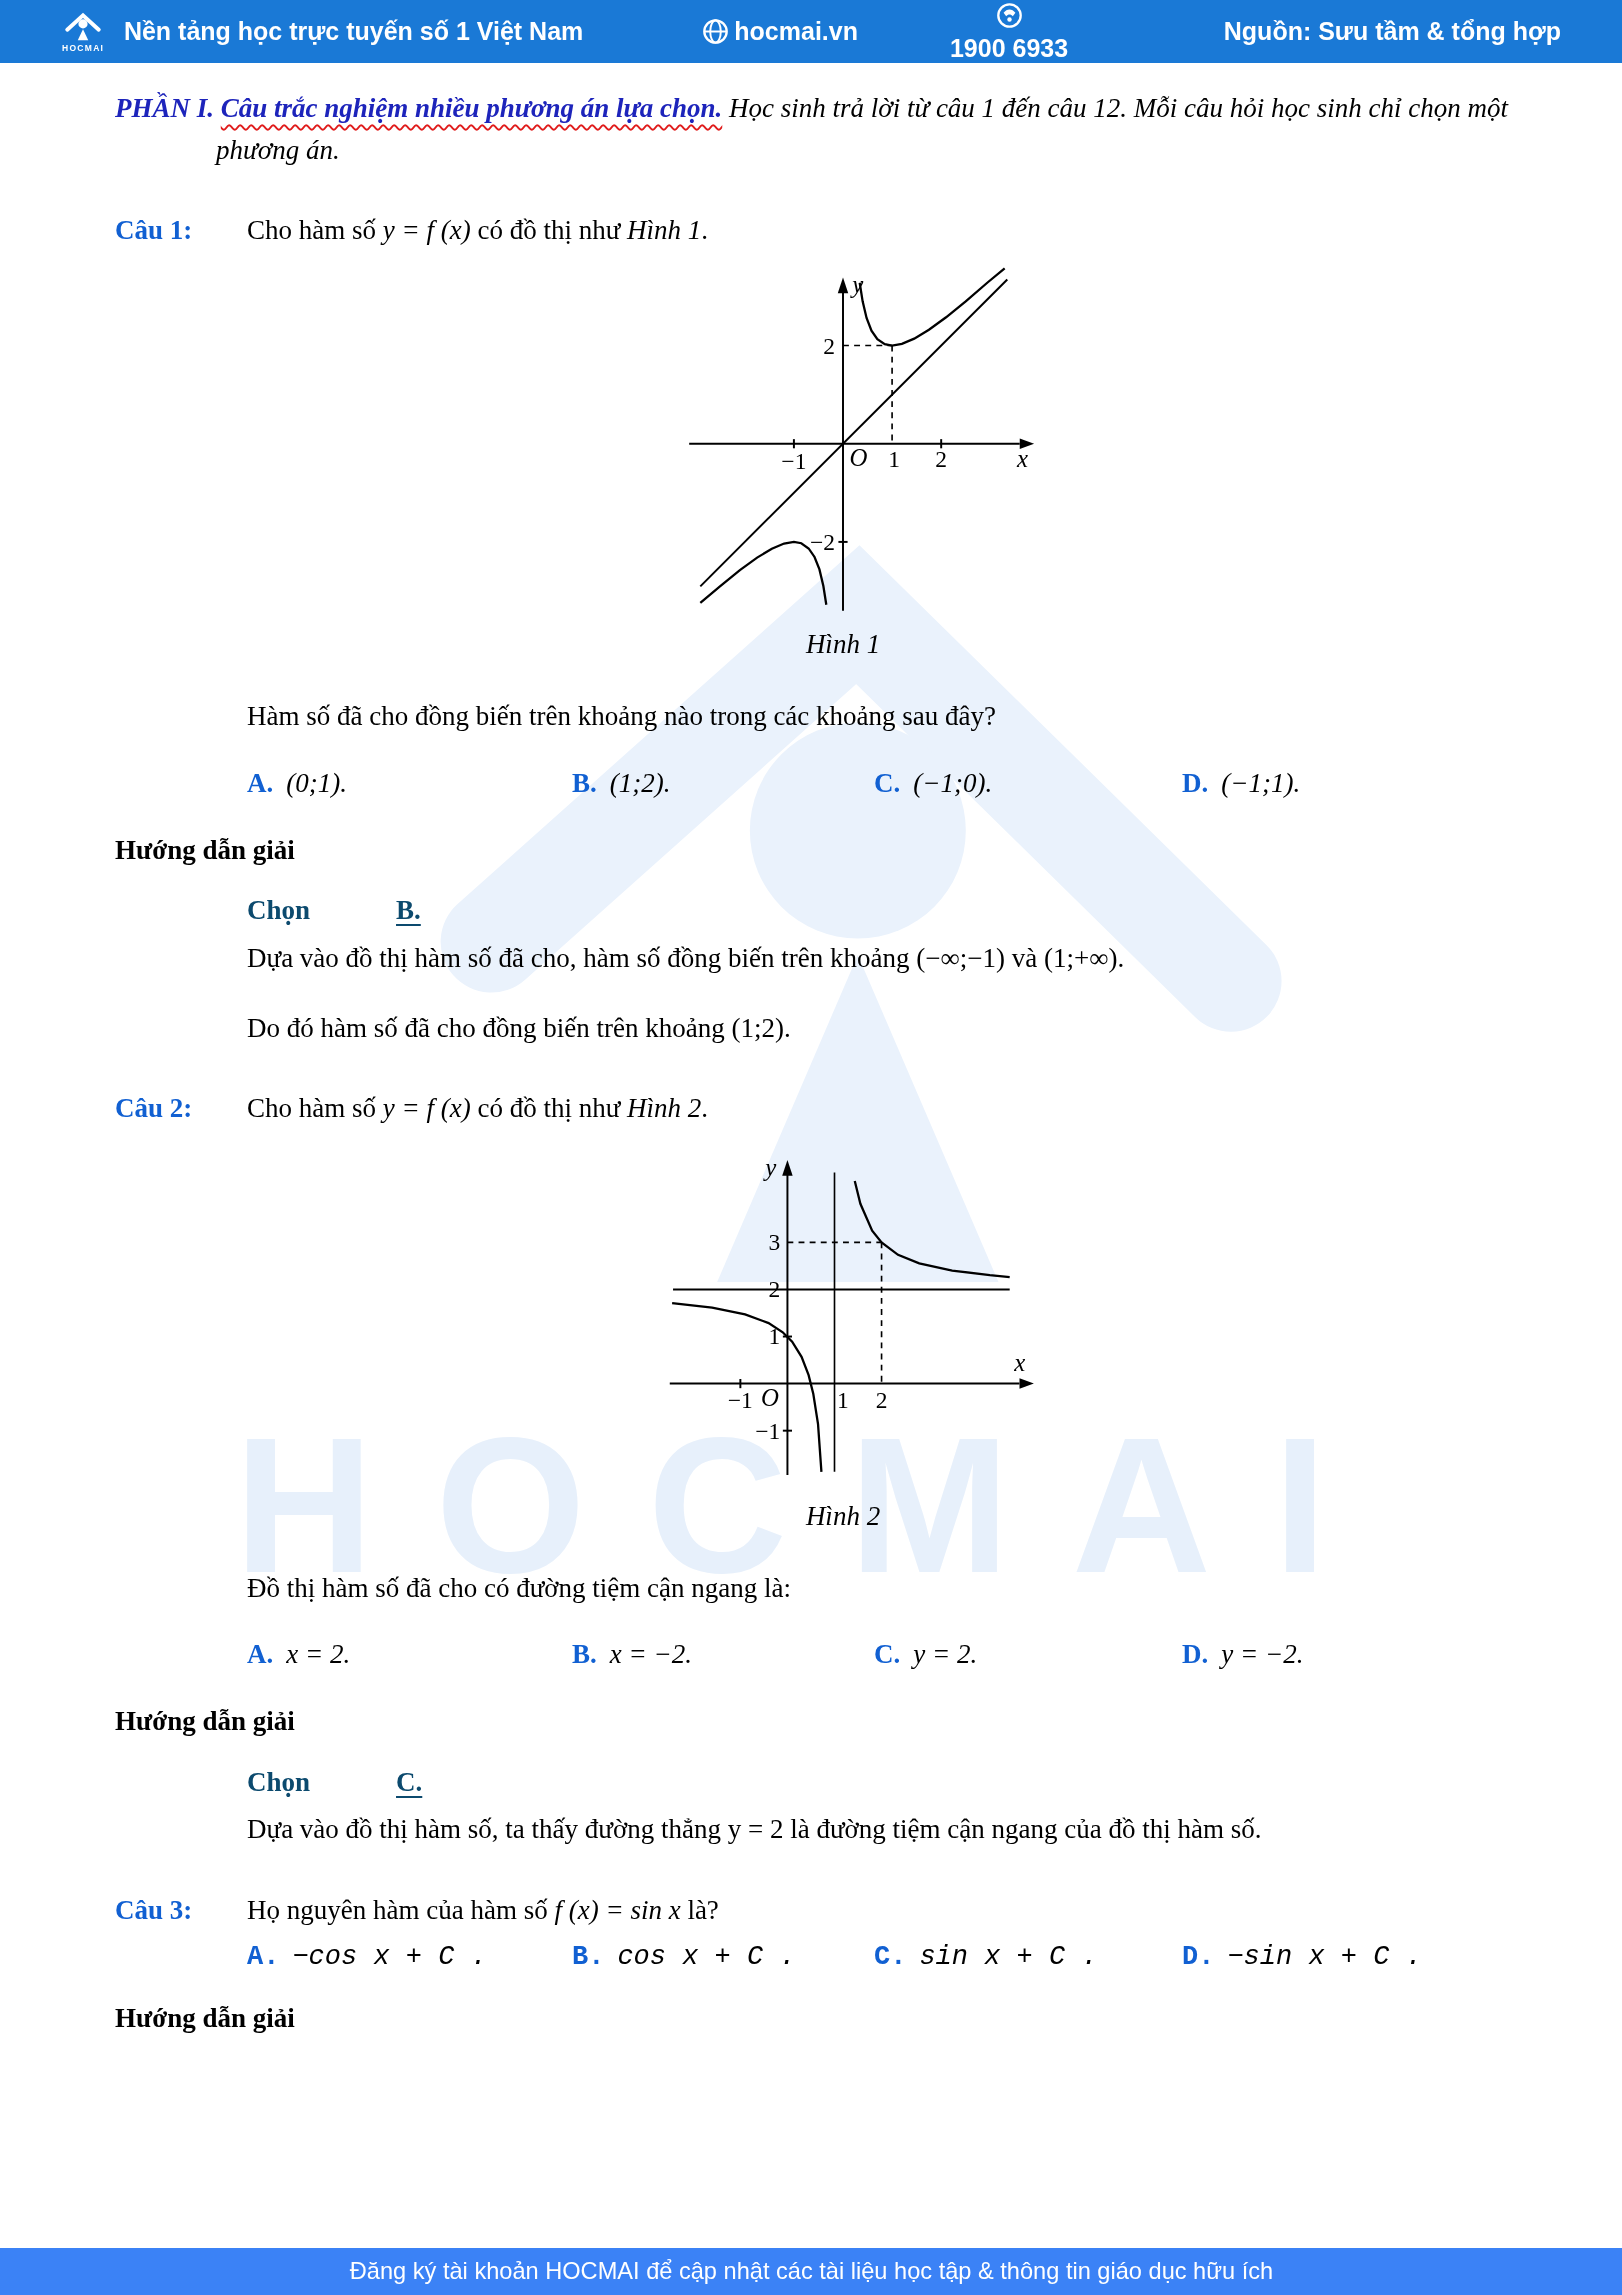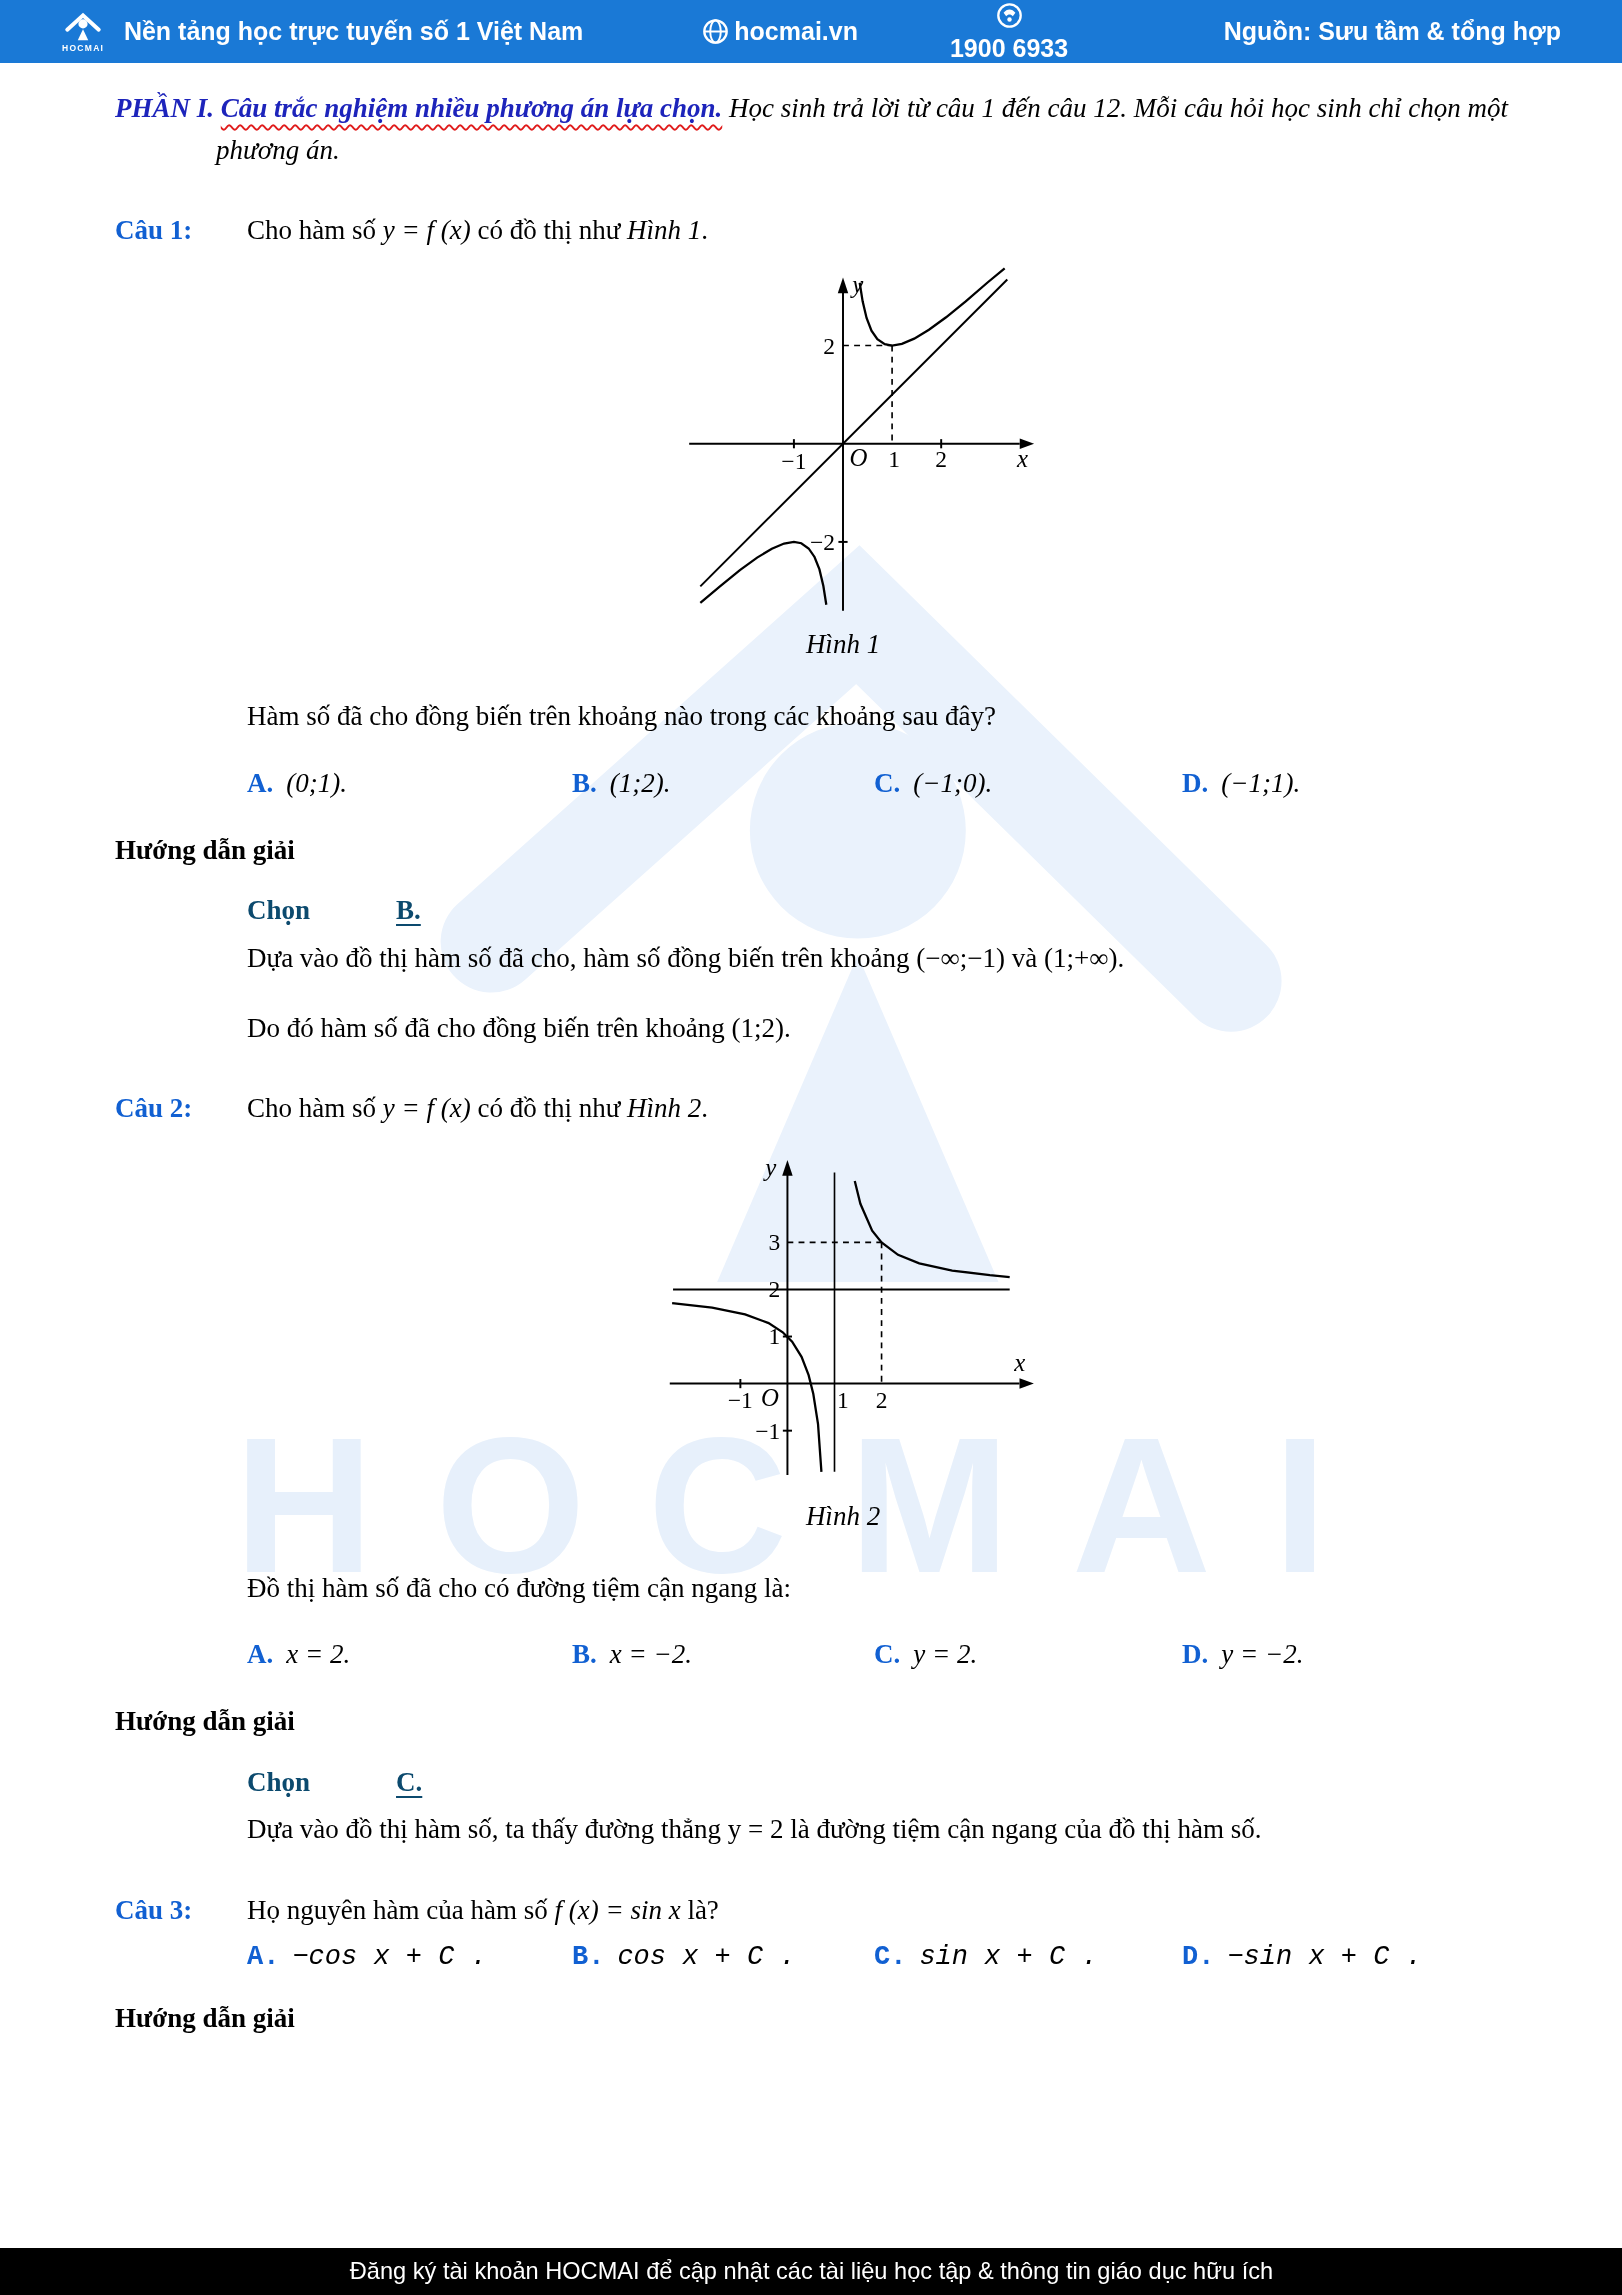--- a/index.html
+++ b/index.html
@@ -18,21 +18,21 @@
   }
   .logo { display:flex; flex-direction:column; align-items:center; margin-right:19.6px; line-height:1; }
   .logo-text { font-size:8.5px; letter-spacing:1.3px; margin-top:1.3px; }
   .tagline { white-space:nowrap; }
   .hitem { display:flex; align-items:center; gap:4px; white-space:nowrap; }
   .hitem.site { margin-left:118px; }
   .hitem.phone { margin-left:92px;flex-direction:column; }
   .source { margin-left:auto; white-space:nowrap; }
 
   .bottombar {
-    position:absolute; bottom:0; left:0; right:0; height:47px; background:#000000;
+    position:absolute; bottom:0; left:0; right:0; height:47px; background:#3b82f6;
     display:flex; align-items:center; justify-content:center; color:#fff;
     font-family:"Liberation Sans", sans-serif; font-size:23.6px; z-index:5;
   }
 
   
   .wm { position:absolute; z-index:0; pointer-events:none; }
   .wm-logo { top:523px; left:50%; transform:translateX(-46%); }
   .wm-word {
     top:1394px; left:0; right:0; text-align:center;
     font-family:"Liberation Sans", sans-serif; font-weight:bold;

